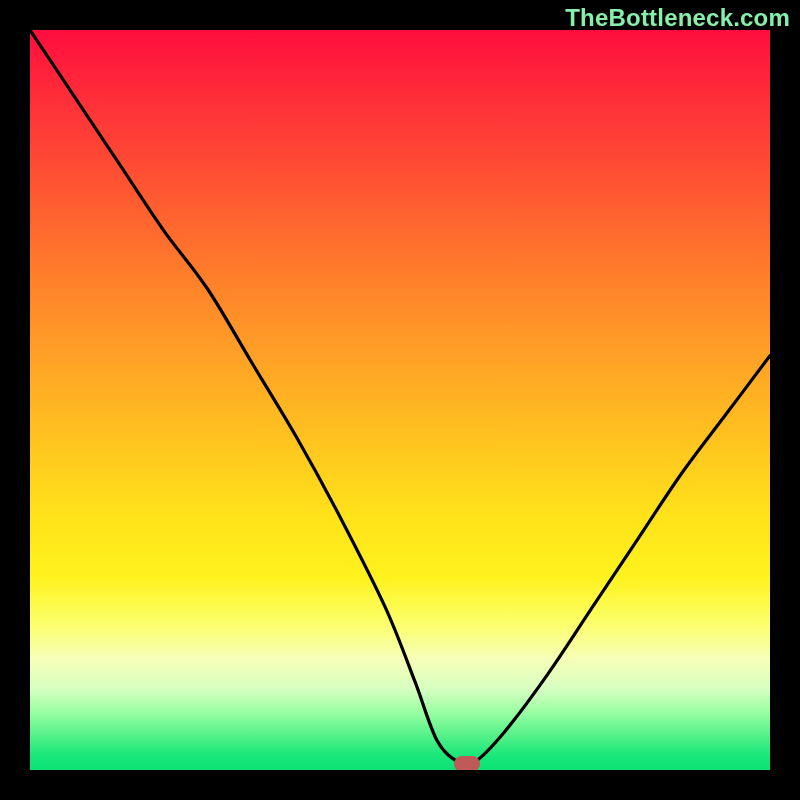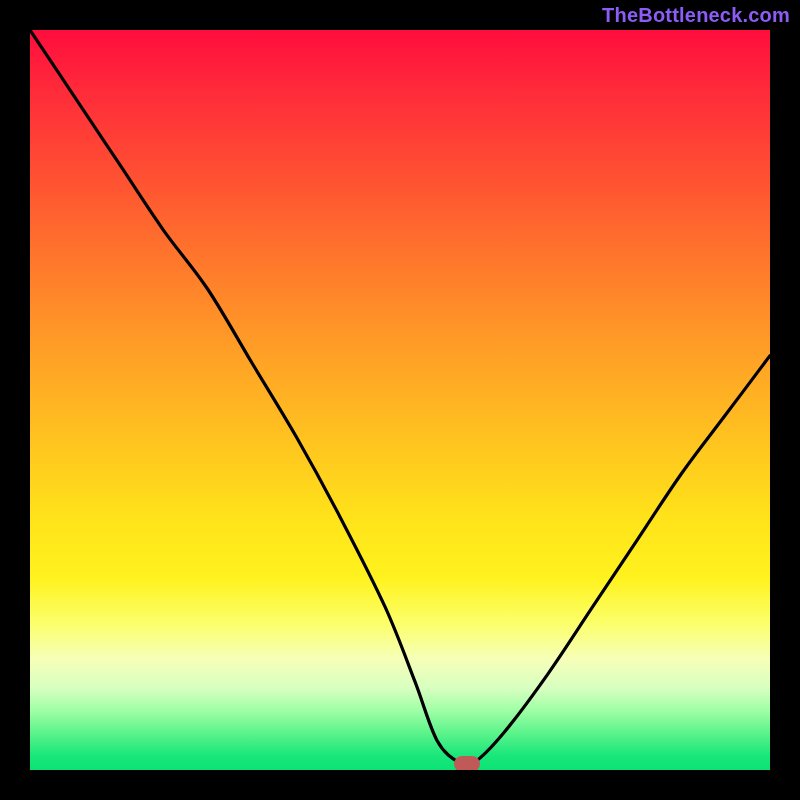--- a/index.html
+++ b/index.html
@@ -14,22 +14,22 @@
   .frame {
     position: relative;
     width: 800px;
     height: 800px;
     background: #000;
   }
   .watermark {
     position: absolute;
     top: 4px;
     right: 10px;
-    color: #8b5cf6;
-    font-size: 20px;
+    color: #86efac;
+    font-size: 24px;
     font-weight: bold;
     letter-spacing: 0.2px;
     z-index: 50;
   }
   .plot {
     position: absolute;
     left: 30px;
     top: 30px;
     width: 740px;
     height: 740px;

